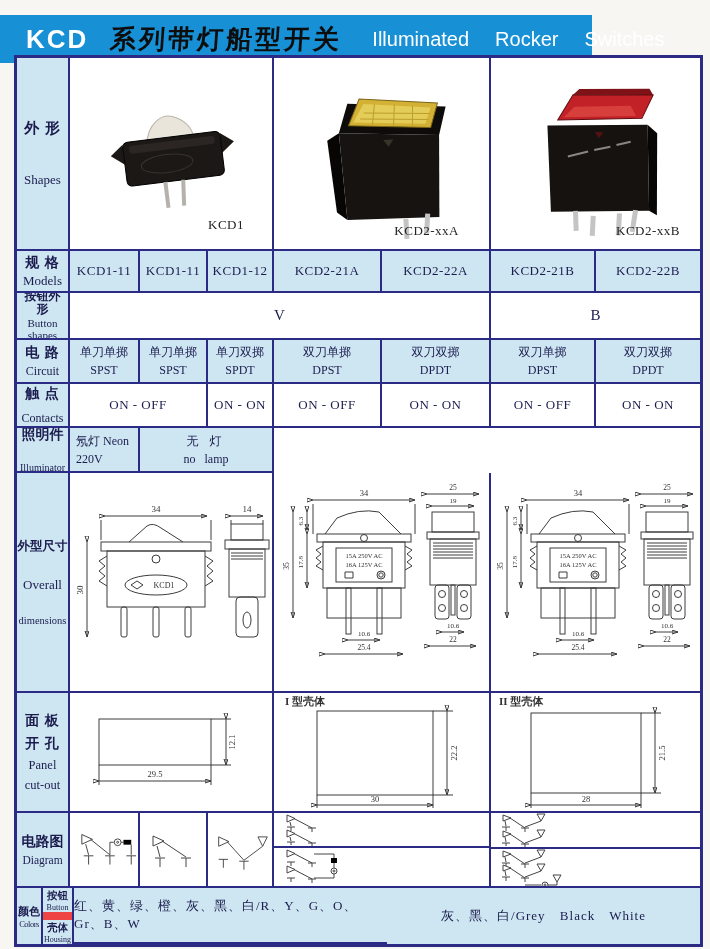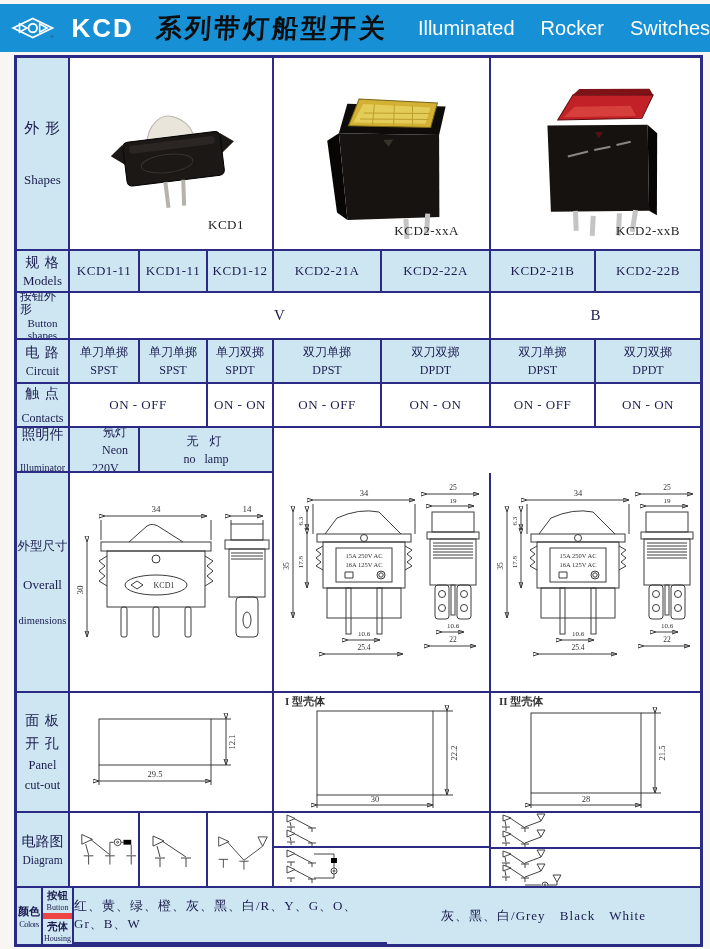--- a/index.html
+++ b/index.html
@@ -1,48 +1,48 @@
 <!DOCTYPE html>
 <html><head>
 <meta charset="utf-8">
 <style>
   html,body{margin:0;padding:0}
   .page{position:relative;width:710px;height:949px;background:#f7f6f2;font-family:"Liberation Serif",serif;color:#1b1b4e;overflow:hidden}
   
-  .hdr{position:absolute;left:0;top:4px;width:710px;height:48px;background:#1790d5;display:flex;align-items:center}
+  .hdr{position:absolute;left:0;top:15px;width:592px;height:48px;background:#1790d5;display:flex;align-items:center}
   .hdr .brand{color:#fff;font-weight:bold;font-size:26px;font-family:"Liberation Sans",sans-serif;margin-left:16px;letter-spacing:2px}
   .hdr .cn{color:#0d0d0d;font-weight:bold;font-size:26px;margin-left:22px;letter-spacing:3px;transform:skewX(-4deg);font-family:"Liberation Sans",sans-serif;white-space:nowrap}
   .hdr .en{color:#fff;font-size:20px;font-family:"Liberation Sans",sans-serif;margin-left:30px;display:flex;gap:26px;white-space:nowrap}
   
   .tbl{position:absolute;left:14px;top:55px;display:grid;
        grid-template-columns:53px 70px 68px 66px 108px 109px 105px 104px;
        grid-template-rows:193px 42px 47px 44px 44px 45px 220px 120px 75px 56px;
        border:3px solid #2b2b85;background:#fff}
   .cell{position:relative;border-right:2px solid #2b2b85;border-bottom:2px solid #2b2b85;
         display:flex;flex-direction:column;align-items:center;justify-content:center;
         box-sizing:border-box;background:#fff;overflow:hidden}
   .ebr{border-right:none}
   .blue{background:#cde6f1}
-  .cnl{font-weight:normal;font-size:14px;letter-spacing:1px;text-align:left}
+  .cnl{font-weight:bold;font-size:14px;letter-spacing:1px;text-align:center}
   .enl{font-size:12px;text-align:center}
   .val{font-size:13px;letter-spacing:.5px}
   .cap{position:absolute;font-size:13px;color:#222;letter-spacing:.5px}
   .twol{line-height:1.5;text-align:center;font-size:12px}
   .dsplit{padding:0;align-items:stretch;justify-content:stretch}
   .dhalf{flex:1;display:flex;align-items:center;padding-left:10px}
   .dhalf.top{border-bottom:2px solid #2b2b85}
   .dleft{justify-content:flex-start;padding-left:6px}
   
   .crow{flex-direction:row;padding:0;align-items:stretch}
   .c-lab{width:24px;background:#cde6f1;border-right:2px solid #2b2b85;display:flex;flex-direction:column;align-items:center;justify-content:center}
   .c-lab .a{font-size:11px;font-weight:bold}
   .c-lab .b{font-size:8.5px;letter-spacing:-.5px}
   .c-mid{width:29px;display:flex;flex-direction:column;border-right:2px solid #2b2b85}
   .c-mid>div{flex:1;background:#cde6f1;display:flex;flex-direction:column;align-items:center;justify-content:center}
-  .c-mid>div.t{border-bottom:6px solid #ef4444}
+  .c-mid>div.t{border-bottom:8px solid #ef4444}
   .c-mid .a{font-size:10.5px;font-weight:bold}
   .c-mid .b{font-size:8px}
   .c-valcol{flex:1;display:flex;flex-direction:row}
   .c-valcol>div{flex:1;background:#cde6f1;display:flex;align-items:center;justify-content:center;font-size:13px;letter-spacing:1px}
   .c-valcol>div.t{border-bottom:2px solid #2b2b85}
   svg text{font-family:"Liberation Serif",serif;fill:#333}
   .dw line,.dw path,.dw rect,.dw ellipse,.dw circle,.dw polyline,.dw polygon{stroke:#3c3c3c;fill:none;stroke-width:1}
   .cd line,.cd path,.cd polyline{stroke:#444;fill:none;stroke-width:1}
   .cd polygon{stroke:#444;fill:#fff;stroke-width:1}
   .cd circle{stroke:#444;fill:#fff;stroke-width:1}
@@ -189,21 +189,21 @@
     <div class="cell val" style="grid-area:5/4">ON - ON</div>
     <div class="cell val" style="grid-area:5/5">ON - OFF</div>
     <div class="cell val" style="grid-area:5/6">ON - ON</div>
     <div class="cell val" style="grid-area:5/7">ON - OFF</div>
     <div class="cell val ebr" style="grid-area:5/8">ON - ON</div>
 
     <div class="cell blue" style="grid-area:6/1/7/2;gap:18px">
       <div class="cnl" style="letter-spacing:0">照明件</div>
       <div class="enl" style="font-size:10px">Illuminator</div>
     </div>
-    <div class="cell blue twol" style="grid-area:6/2;align-items:flex-start;padding-left:22px">
+    <div class="cell blue twol" style="grid-area:6/2;align-items:flex-start;padding-left:6px">
       <div>氖灯 Neon</div>
       <div>220V</div>
     </div>
     <div class="cell blue twol" style="grid-area:6/3/7/5">
       <div style="letter-spacing:4px">无 灯</div>
       <div style="word-spacing:6px">no lamp</div>
     </div>
 
     <div class="cell blue" style="grid-area:7/1/8/2;gap:22px">
       <div class="cnl" style="font-size:12.5px;letter-spacing:0">外型尺寸</div>

